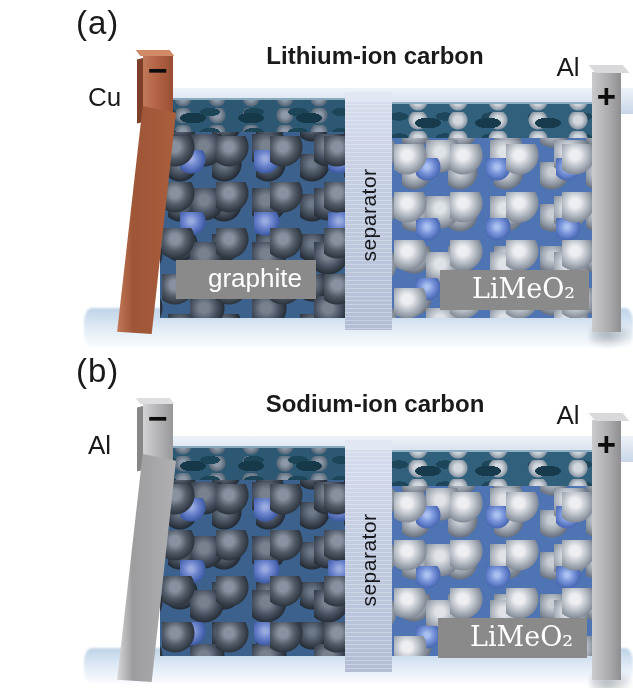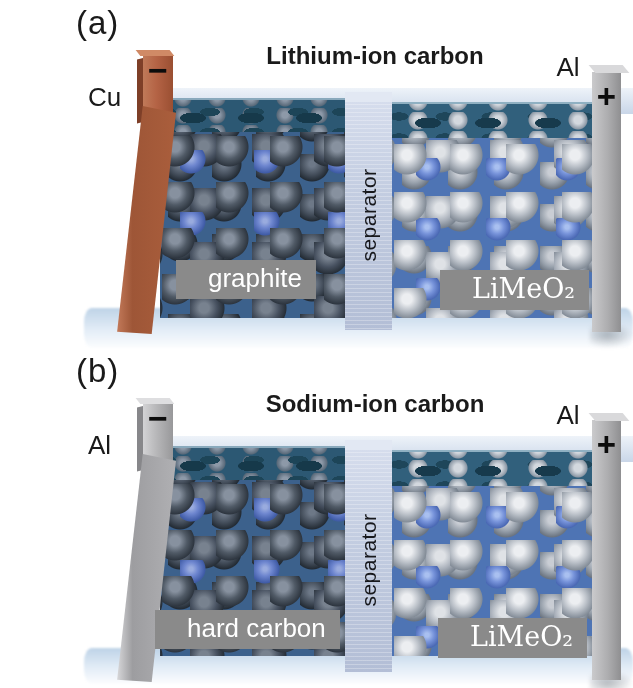--- a/index.html
+++ b/index.html
@@ -234,15 +234,14 @@
     <span class="minus-sign">−</span>
   </div>
   <div class="plate"></div>
 
   <div class="right-material">Al</div>
   <div class="rslab">
     <div class="rslab-top"></div>
     <span class="plus-sign">+</span>
   </div>
 
-  <div class="badge anode-badge">hard carbon</div>
   <div class="badge cathode-badge">LiMeO₂</div>
 </div>
 
 </body></html>

